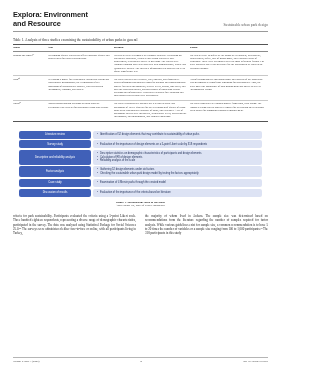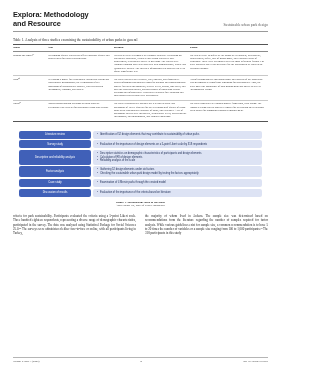--- a/index.html
+++ b/index.html
@@ -89,21 +89,21 @@
   }
   .footer div{font-size:2.7px;color:#444;font-family:"Liberation Serif", serif;}
   .footer .pageno{font-weight:bold;color:#111;}
 </style>
 </head>
 <body>
 
 <div class="page">
 
   <div class="masthead">
-    <div class="journal-title">Explora: Methodology
+    <div class="journal-title">Explora: Environment
 and Resource</div>
     <div class="running-head">Sustainable urban park design</div>
   </div>
   <div class="rule-top"></div>
 
   <div class="table-caption">Table 1. Analysis of three studies examining the sustainability of urban parks in general</div>
   <table class="tbl">
     <thead>
       <tr>
         <th class="col-study">Study</th>

